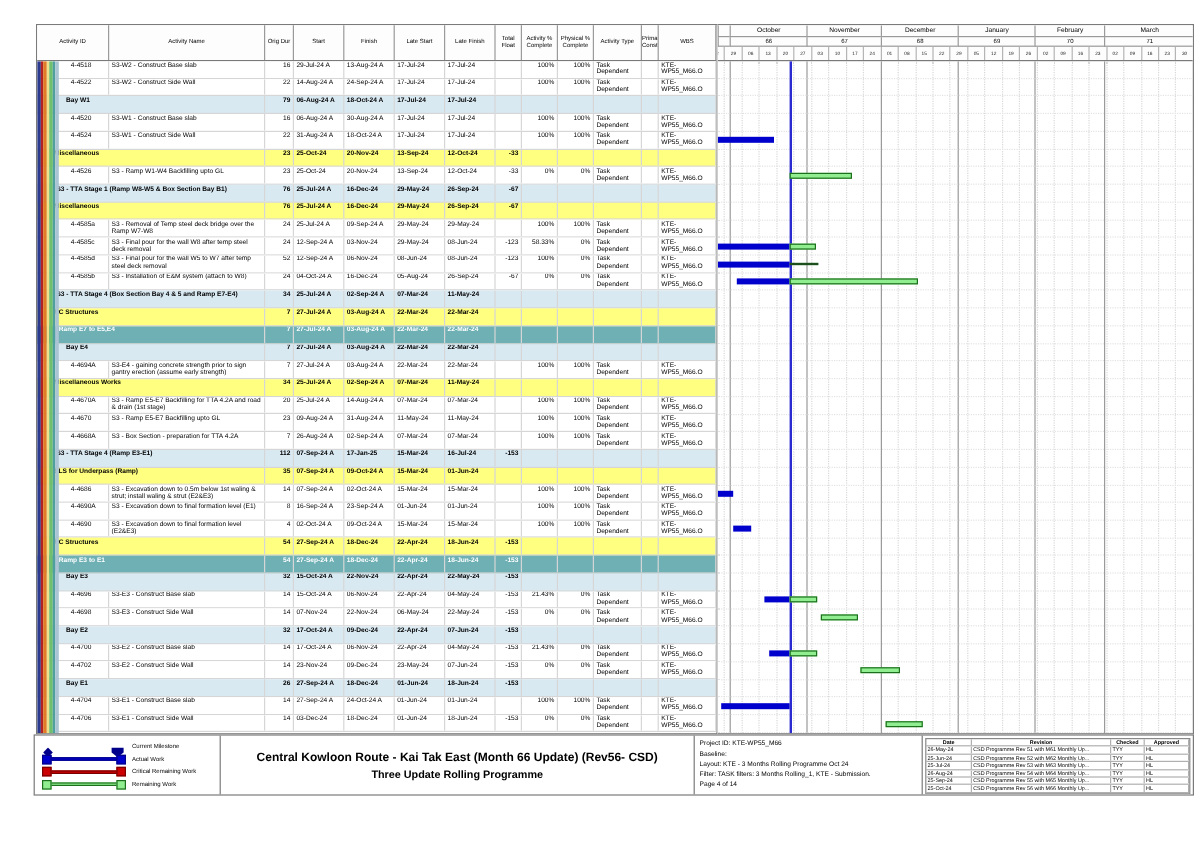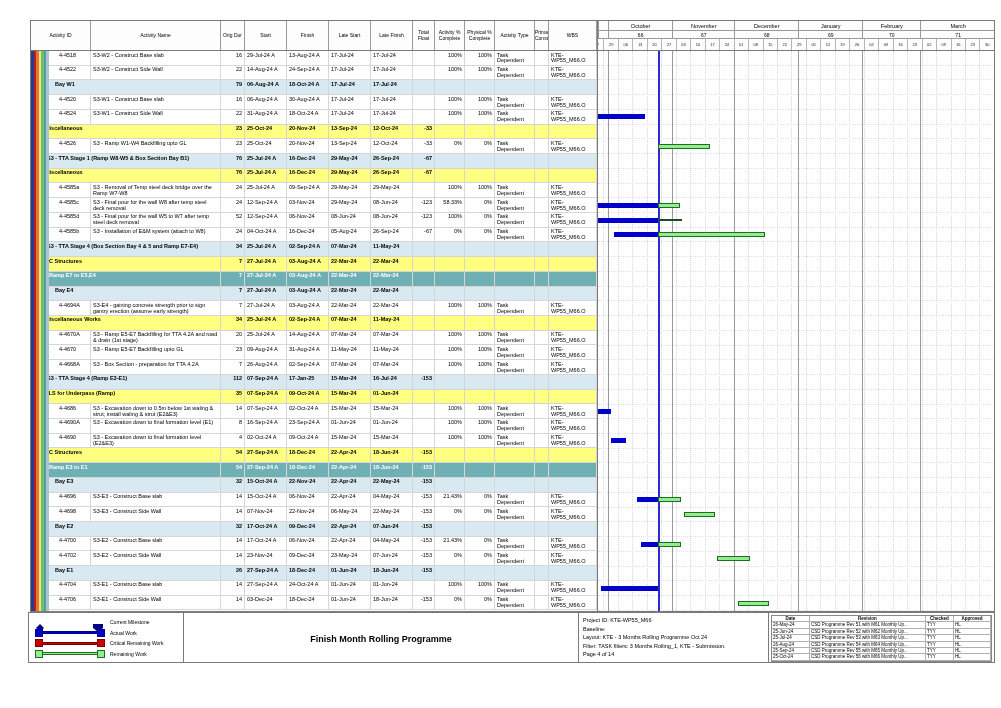--- a/index.html
+++ b/index.html
@@ -802,21 +802,22 @@
       <div class="lgitem">
         <div class="lgmark">
           <div class="lgline" style="background: rgb(144, 238, 144); border: 1px solid rgb(29, 111, 29);"></div>
           <div class="lgcap" style="left: 0px; background: rgb(144, 238, 144); border: 1px solid rgb(29, 111, 29);"></div>
           <div class="lgcap" style="right: 0px; background: rgb(144, 238, 144); border: 1px solid rgb(29, 111, 29);"></div>
         </div>
         <div class="lglabel">Remaining Work</div>
       </div>
     </div>
   <div id="titlebox">
-    <div id="title2">Finish Month Rolling Programme</div>
+    <div id="title1">Central Kowloon Route - Kai Tak East (Month 66 Update) (Rev56- CSD)</div>
+    <div id="title2">Three Update Rolling Programme</div>
   </div>
   <div id="infobox">
     <div>Project ID: KTE-WP55_M66</div>
     <div>Baseline:</div>
     <div>Layout: KTE - 3 Months Rolling Programme Oct 24</div>
     <div>Filter: TASK filters: 3 Months Rolling_1, KTE - Submission.</div>
     <div id="pagenum">Page 4 of 14</div>
   </div>
   <div id="revbox">
     <div id="revtable">

